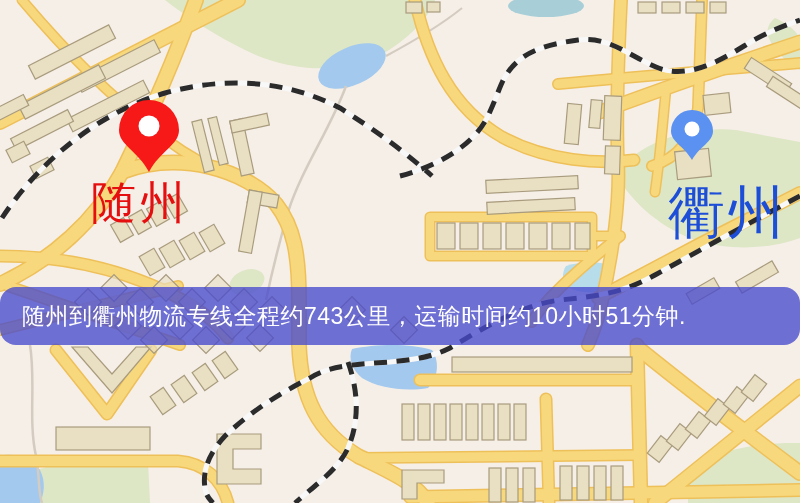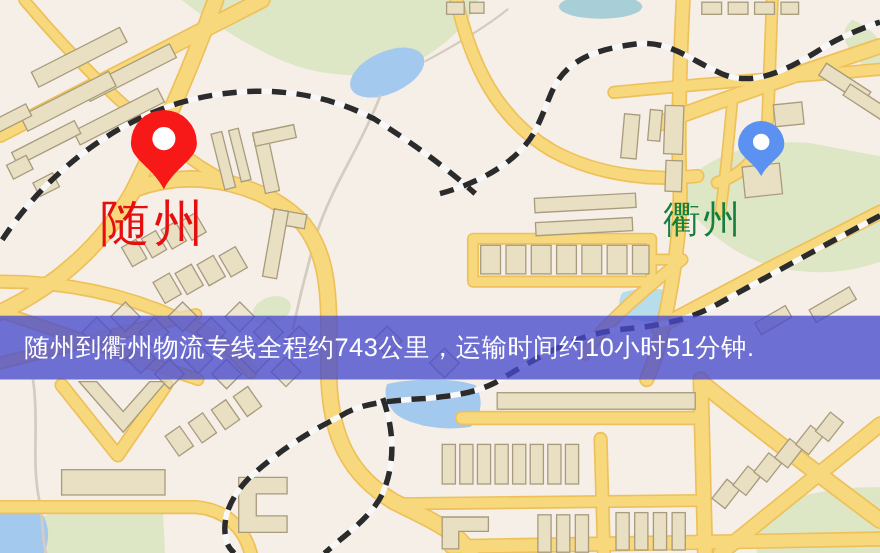--- a/index.html
+++ b/index.html
@@ -6,25 +6,25 @@
   body{width:800px;height:503px;overflow:hidden;position:relative;
        font-family:"Liberation Sans",sans-serif;background:#f6efe8;}
   .map-stage{position:absolute;left:0;top:0;width:800px;height:433px;}
   .map-stage svg.basemap{position:absolute;left:0;top:0;}
   .pin{position:absolute;}
   .pin-origin{left:114px;top:99px;}
   .pin-dest{left:668px;top:110px;}
   .city-label{position:absolute;font-family:"Liberation Serif","DejaVu Serif",serif;
        font-weight:400;white-space:nowrap;line-height:1;}
   .label-origin{left:91px;top:181px;font-size:45px;letter-spacing:4px;color:#e60f0f;}
-  .label-dest{left:603px;top:184px;font-size:34px;letter-spacing:2px;color:#15803d;}
+  .label-dest{left:668px;top:184px;font-size:57px;letter-spacing:2px;color:#1d4ed8;}
   .route-banner{position:absolute;left:0;top:287px;width:800px;height:58px;
        background:rgba(72,74,205,0.78);color:#ffffff;font-size:23px;
        line-height:58px;padding-left:22px;box-sizing:border-box;
-       white-space:nowrap;letter-spacing:0.5px;}
+       white-space:nowrap;letter-spacing:0.5px;border-radius:16px;}
 </style>
 </head>
 <body>
 
 <div class="map-stage">
 
   <svg class="basemap" width="800" height="503" viewBox="0 0 800 503">
     <rect x="0" y="0" width="800" height="503" fill="#f6efe8"></rect>
 
     <g fill="#dde6c5" stroke="none">

